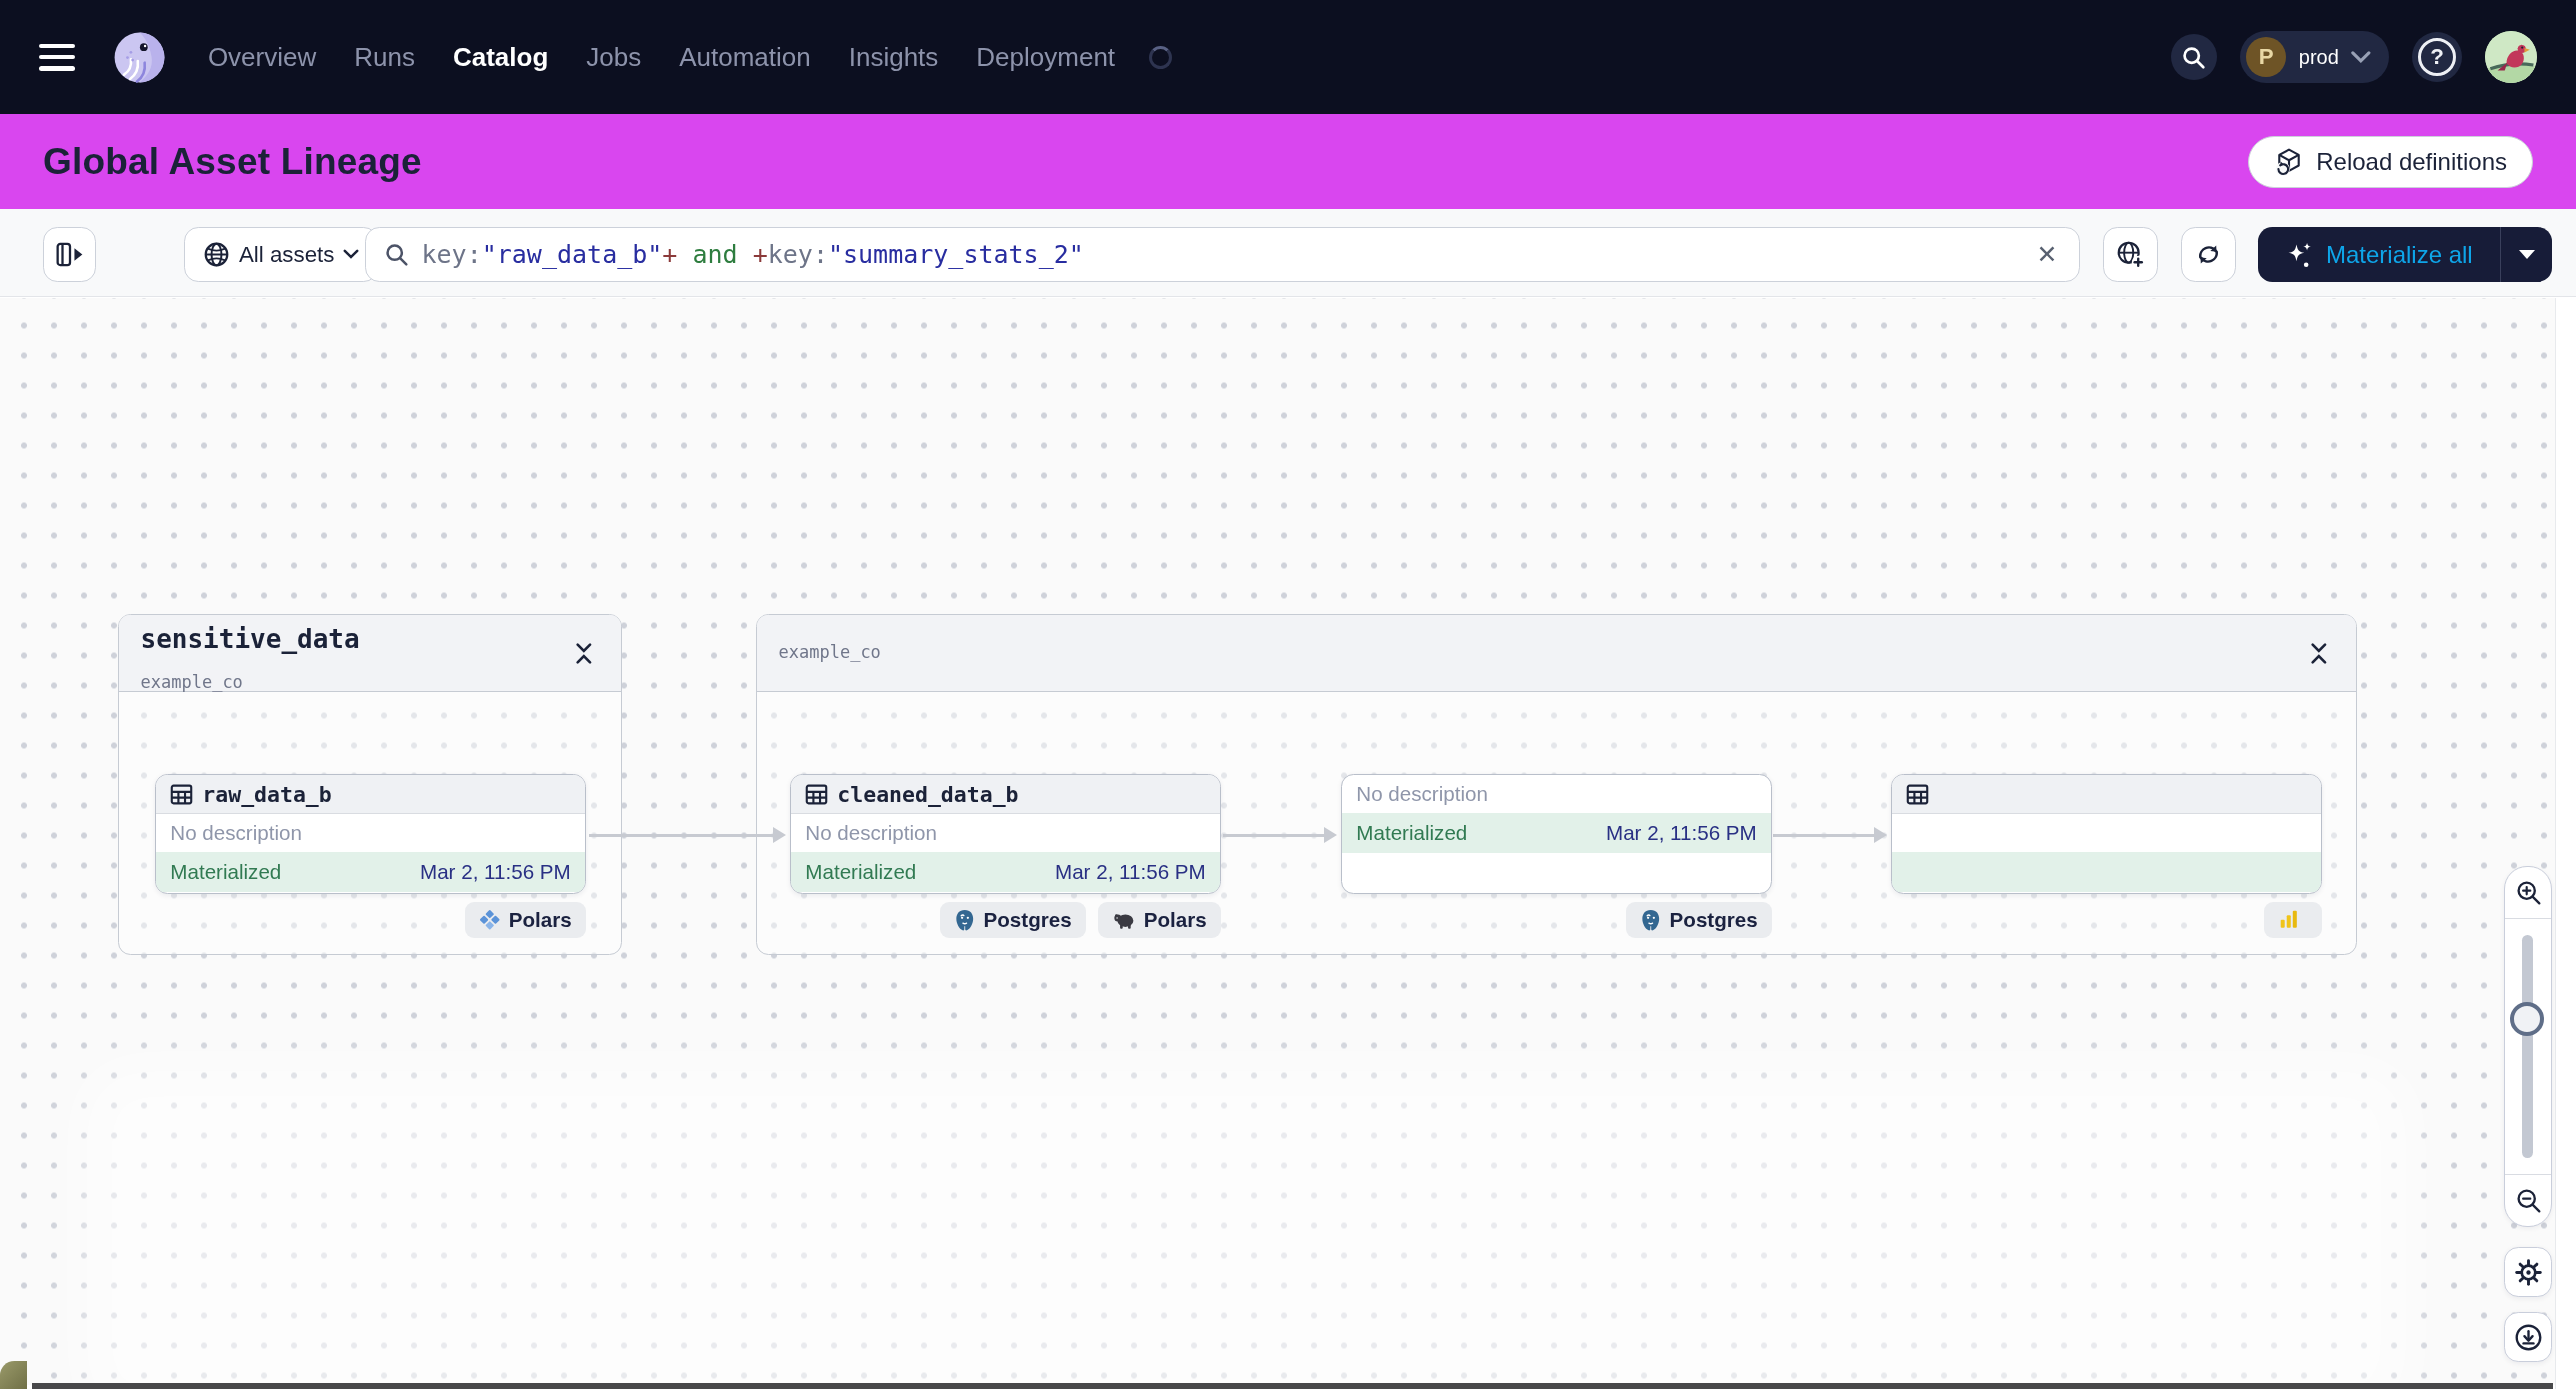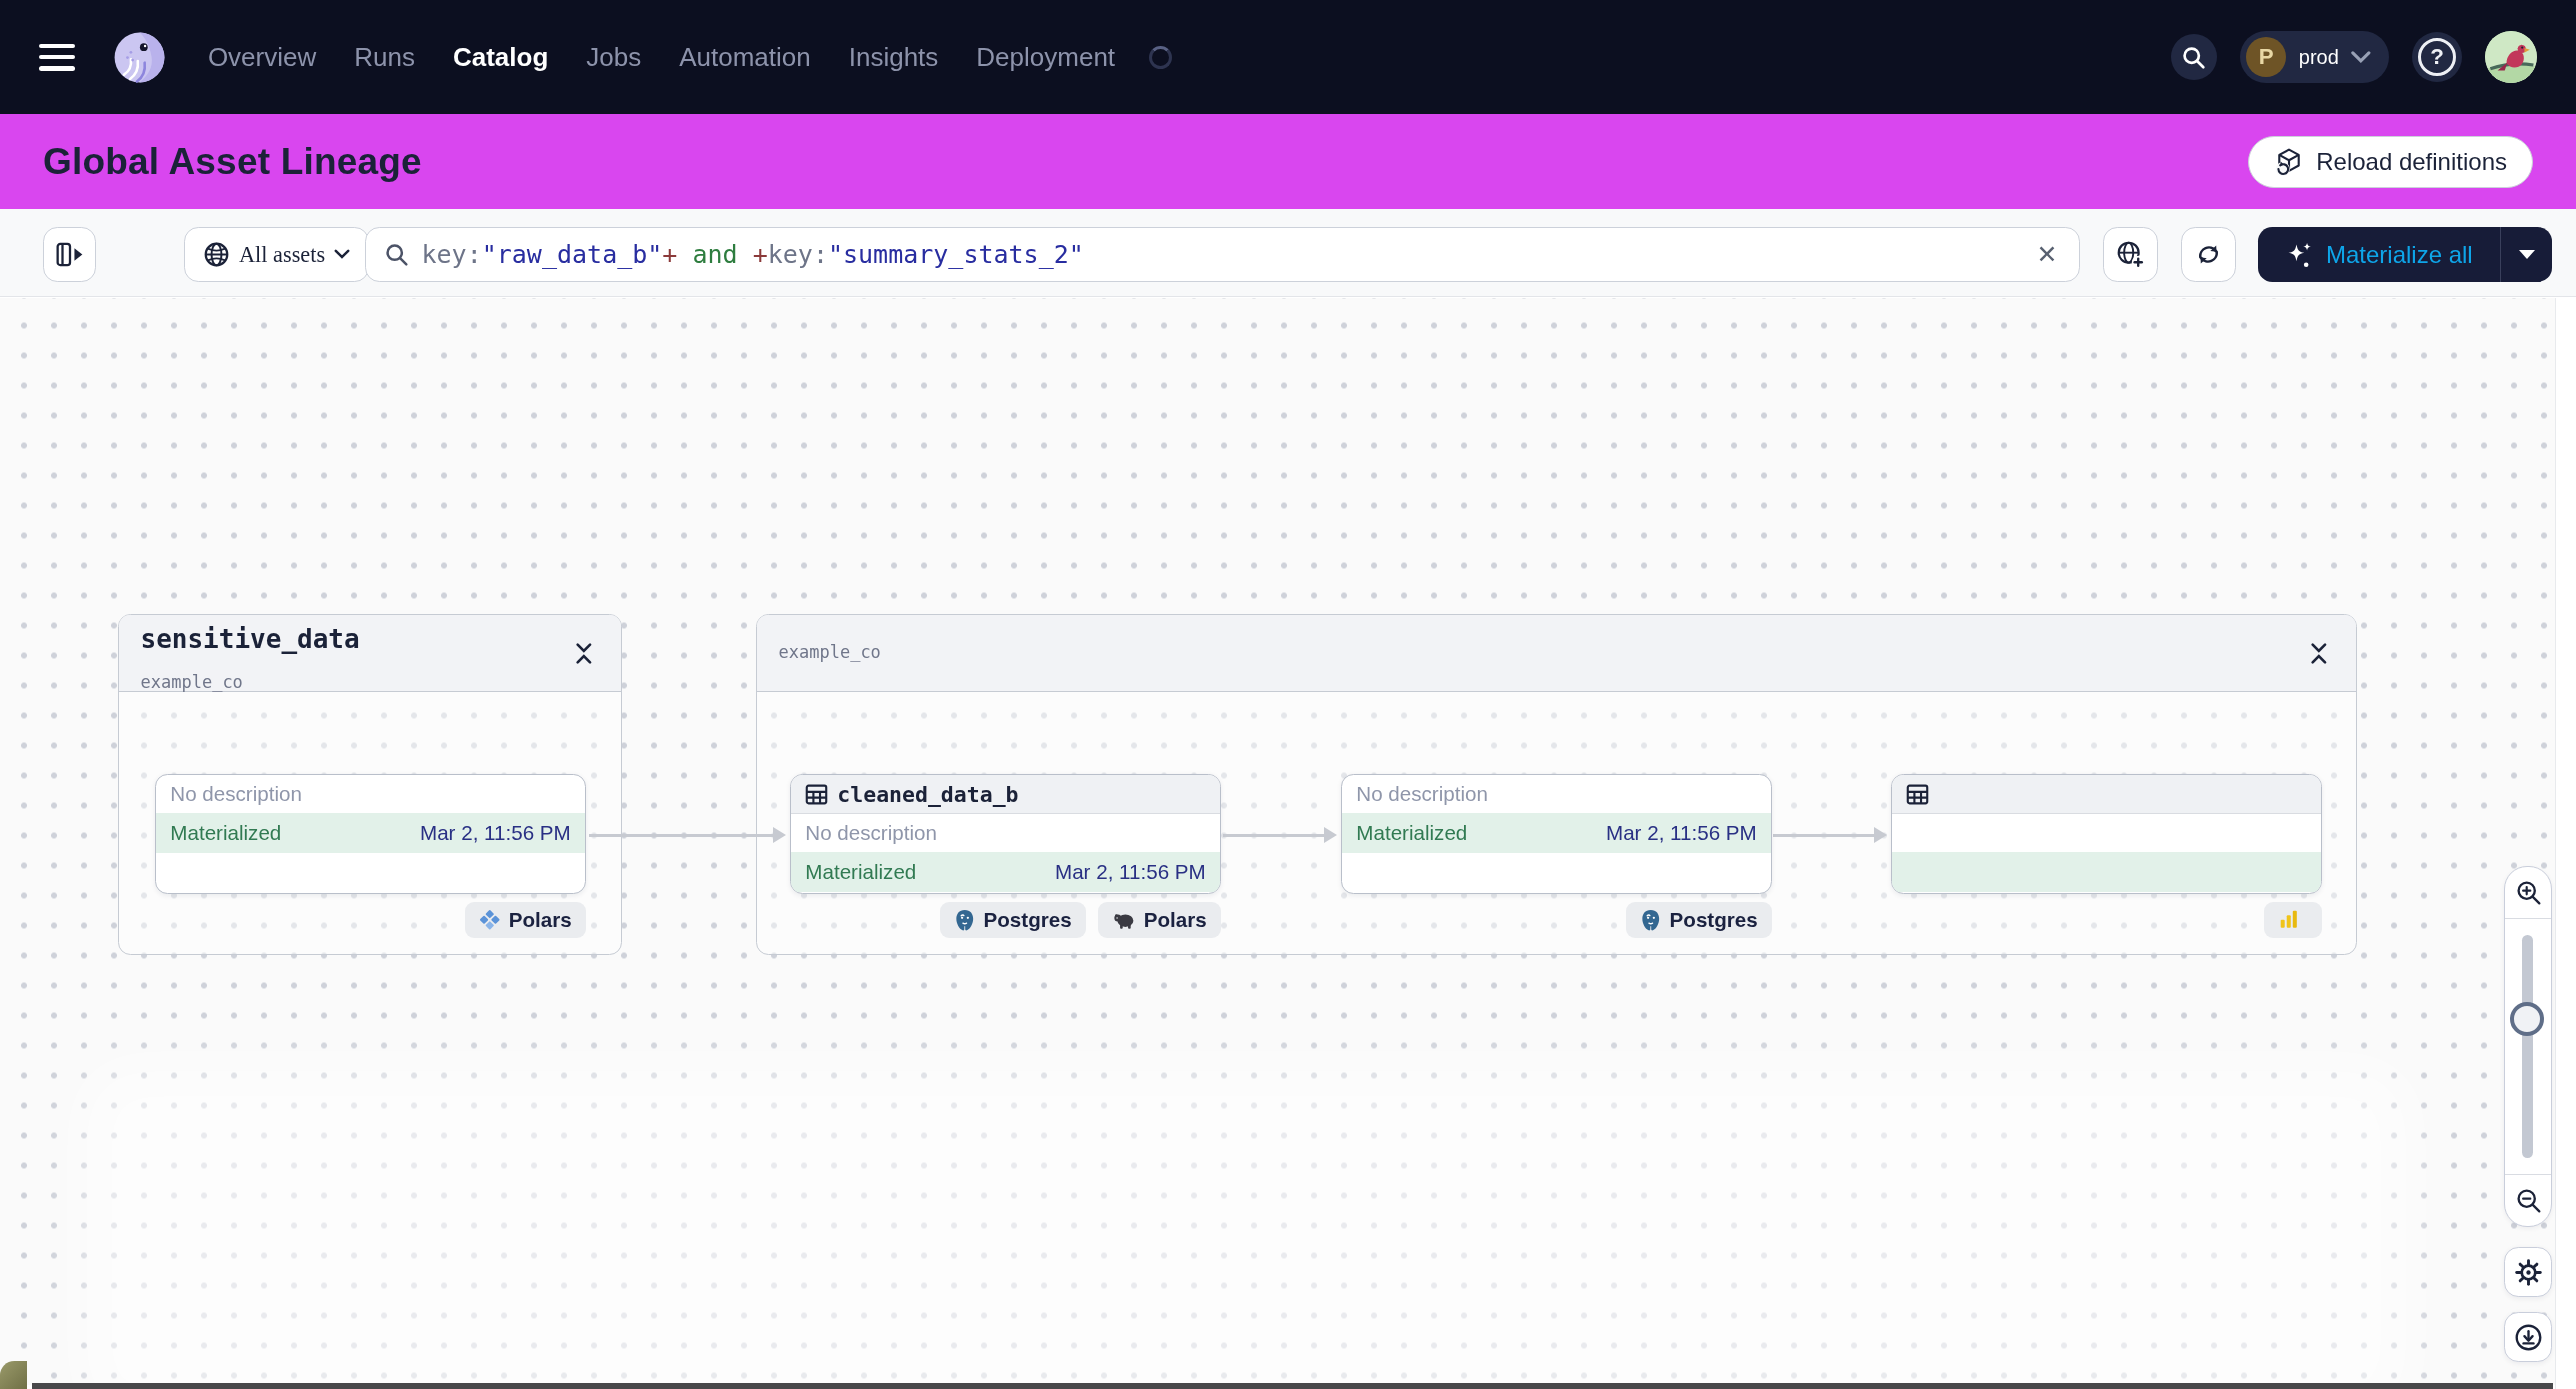--- a/index.html
+++ b/index.html
@@ -43,21 +43,21 @@
                 display:flex; align-items:center; gap:12.5px; padding:0 25px; cursor:pointer;
                 font-size:24px; color:#1b2238; font-family:"Liberation Sans", sans-serif; }
 
   
   .toolbar { position:absolute; left:0; top:209px; width:2576px; height:88px; background:#f8f9fa;
              border-bottom:1.8px solid #e3e5e9; }
   .tool { position:absolute; top:18px; height:55px; background:#fff; border:1.8px solid #ccd1da;
           border-radius:14.3px; display:flex; align-items:center; justify-content:center; cursor:pointer; }
   .panel-toggle { left:43px; width:53px; }
   .scope-btn { left:184px; padding:0 18px; gap:9px; font-size:22.3px; color:#1b2238; font-weight:500;
-               font-family:Liberation Serif, serif; }
+               font-family:Liberation Sans, sans-serif; }
   .search-box { left:365px; width:1715px; justify-content:flex-start; padding:0 18px; gap:12.5px; cursor:text; }
   .query { font-family:"DejaVu Sans Mono", monospace; font-size:25px; white-space:pre; flex:1; }
   .tk-key   { color:#6d7488; }
   .tk-value { color:#282da0; }
   .tk-op    { color:#8b3a3a; }
   .tk-logic { color:#2e7d3f; }
   .clear-btn { background:none; border:none; font-size:25px; color:#586070; cursor:pointer; padding:0 3.6px; }
   .globe-add-btn { left:2103px; width:55px; }
   .refresh-btn { left:2181px; width:55px; }
   .materialize { position:absolute; left:2258px; top:18px; width:294px; height:55px; background:#171c38;
@@ -321,20 +321,30 @@
           </svg>
         </button>
       </div>
     </div>
 
     <div class="edge" style="left:589px;width:185px"></div>
     <div class="edge" style="left:1223px;width:102px"></div>
     <div class="edge" style="left:1773px;width:102px"></div>
 
     <div class="asset-card" style="left:155px">
+      <div class="card-head">
+        <svg width="23" height="23" viewBox="0 0 26 26">
+          <rect x="2" y="3" width="22" height="20" rx="2" fill="none" stroke="#1b2238" stroke-width="2.4"></rect>
+          <line x1="2" y1="10" x2="24" y2="10" stroke="#1b2238" stroke-width="2.4"></line>
+          <line x1="9.5" y1="10" x2="9.5" y2="23" stroke="#1b2238" stroke-width="2.4"></line>
+          <line x1="17" y1="10" x2="17" y2="23" stroke="#1b2238" stroke-width="2.4"></line>
+          <line x1="2" y1="16.5" x2="24" y2="16.5" stroke="#1b2238" stroke-width="2.4"></line>
+        </svg>
+        <span class="card-name">raw_data_b</span>
+      </div>
       <div class="card-desc">No description</div>
       <div class="card-status">
         <span class="status-label">Materialized</span>
         <span class="status-time">Mar 2, 11:56 PM</span>
       </div>
     </div>
 
     <div class="asset-card" style="left:790px">
       <div class="card-head">
         <svg width="23" height="23" viewBox="0 0 26 26">

